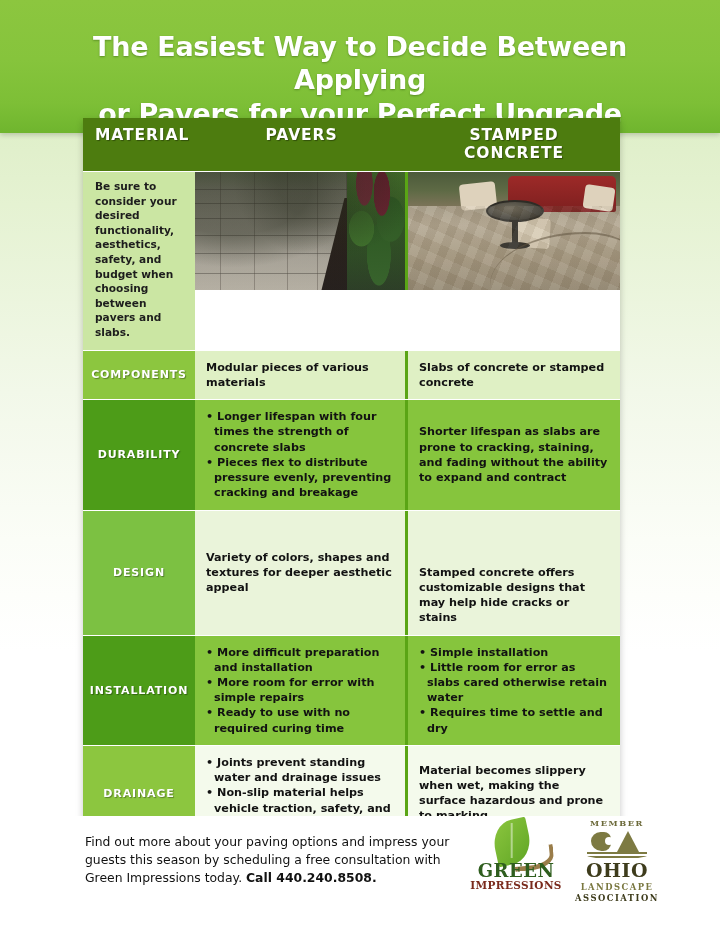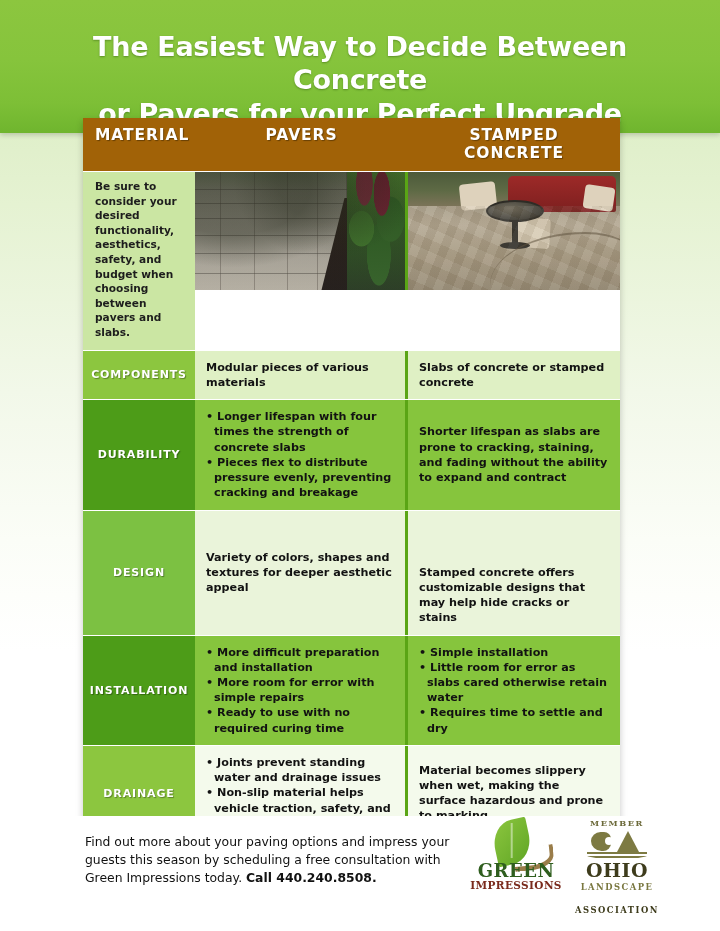--- a/index.html
+++ b/index.html
@@ -45,21 +45,21 @@
   .trow + .trow { border-top: 1px solid #ffffff; }
 
   .cell { padding: 9px 26px; }
 
   
   .c-label { width: 112px; flex: 0 0 112px; }
   .c-pav   { width: 213px; flex: 0 0 213px; border-right: 3px solid #5aa515; }
   .c-con   { width: 212px; flex: 0 0 212px; }
 
   
-  .header-row { background: #a16207; }
+  .header-row { background: #4d7c0f; }
   .header-row .cell {
     padding: 8px 10px 9px;
     color: #ffffff;
     font-weight: bold;
     font-size: 15.5px;
     letter-spacing: 0.9px;
     text-shadow: 1px 1px 1px rgba(0,0,0,0.35);
     font-family: "DejaVu Sans", sans-serif;
     border-right: none;
   }
@@ -269,29 +269,29 @@
   .ola-ohio {
     font-family: "DejaVu Serif", serif; font-weight: bold;
     font-size: 19px; color: #3e3c1c; letter-spacing: 0.5px; line-height: 1;
   }
   .ola-land {
     font-family: "DejaVu Serif", serif; font-weight: bold;
     font-size: 8.4px; color: #7a7840; letter-spacing: 1.5px; margin-top: 2px;
   }
   .ola-assoc {
     font-family: "DejaVu Serif", serif; font-weight: bold;
-    font-size: 8.4px; color: #3e3c1c; letter-spacing: 1.5px; margin-top: 13px;
+    font-size: 8.4px; color: #3e3c1c; letter-spacing: 1.5px; margin-top: 1px;
   }
 </style>
 <style>.body-cell ul:not(.bul) li::before{content:""}</style></head>
 <body>
 
 <div class="header-band">
   <div class="header-title">
-    <div>The Easiest Way to Decide Between Concrete</div>
+    <div>The Easiest Way to Decide Between Applying</div>
     <div>or Pavers for your Perfect Upgrade</div>
   </div>
 </div>
 
 <div class="table-wrap">
 
   <div class="trow header-row">
     <div class="cell c-label">MATERIAL</div>
     <div class="cell c-pav">PAVERS</div>
     <div class="cell c-con">STAMPED CONCRETE</div>

